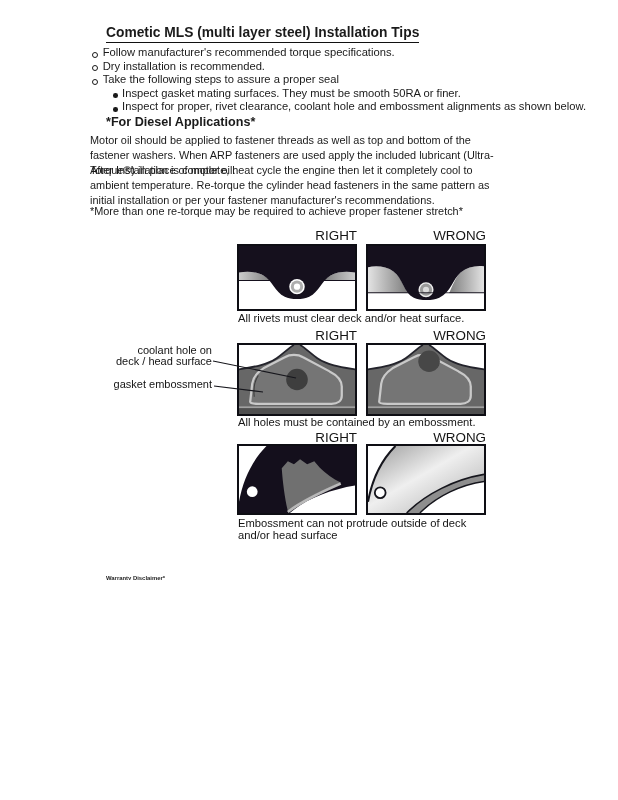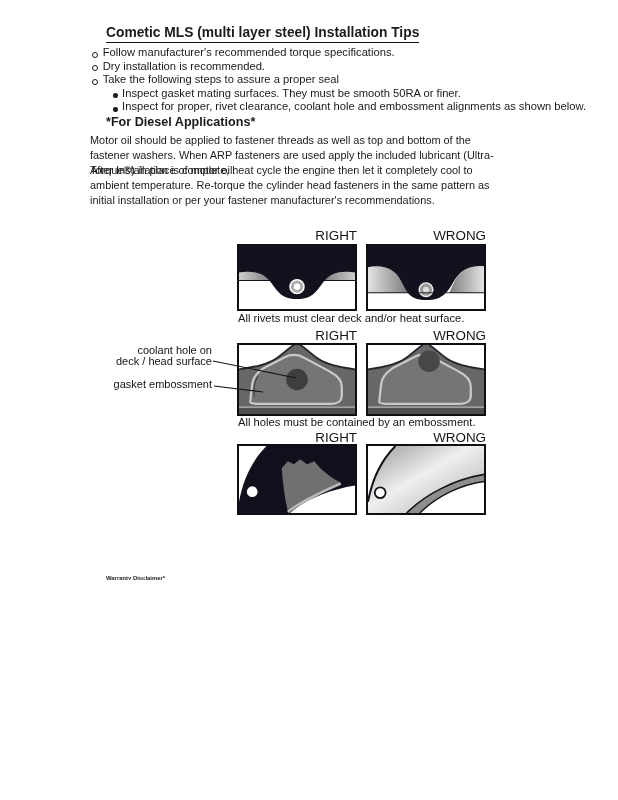--- a/index.html
+++ b/index.html
@@ -52,20 +52,21 @@
       </div>
     <div class="tip l2">
         <span class="b-fill"></span>
         <span>Inspect for proper, rivet clearance, coolant hole and embossment alignments as shown below.</span>
       </div>
   </div>
 
   <div class="abs diesel-h">*For Diesel Applications*</div>
   <div class="abs para" style="top:133px;">Motor oil should be applied to fastener threads as well as top and bottom of the fastener washers. When ARP fasteners are used apply the included lubricant (Ultra-Torque®) in place of motor oil.</div>
   <div class="abs para" style="top:163px;">After Installation is complete, heat cycle the engine then let it completely cool to ambient temperature. Re-torque the cylinder head fasteners in the same pattern as initial installation or per your fastener manufacturer's recommendations.</div>
+  <div class="abs para" style="top:204px;">*More than one re-torque may be required to achieve proper fastener stretch*</div>
 
   <div class="fig-label" style="left:237px;top:228px;">RIGHT</div>
   <div class="fig-label" style="left:366px;top:228px;">WRONG</div>
 
   <div class="fig-box" style="left:237px;top:244px;height:67px;">
     <svg viewBox="0 0 114 62" preserveAspectRatio="none">
       <defs>
         <linearGradient id="g1l" x1="0" y1="0" x2="1" y2="0">
             <stop offset="0" stop-color="#cccccc"></stop>
             <stop offset="1" stop-color="#7d7d7d"></stop>
@@ -168,20 +169,22 @@
       </defs>
       <rect width="114" height="66" fill="#ffffff"></rect>
       <path d="M27,0 L114,0 L114,28 C85,33 57,47 38,66 L0,66 L0,55 C4,33 13,14 27,0 Z" fill="url(#g3)"></path>
       <path d="M27,0 C13,14 4,33 0,55" stroke="#15151c" stroke-width="2" fill="none"></path>
       <path d="M114,28 C85,33 57,47 38,66 L51,66 C68,49 92,38 114,35 Z" fill="#8e8e8e"></path>
       <path d="M114,28 C85,33 57,47 38,66" stroke="#15151c" stroke-width="1.6" fill="none"></path>
       <path d="M114,35 C92,38 68,49 51,66" stroke="#15151c" stroke-width="1.4" fill="none"></path>
       <circle cx="12" cy="46" r="5.3" fill="#ffffff" stroke="#15151c" stroke-width="1.8"></circle>
     </svg>
   </div>
+  <div class="fig-cap" style="top:518px;width:270px;">Embossment can not protrude outside of deck
+and/or head surface</div>
 
   <svg class="overlay">
     <line x1="213" y1="361" x2="296" y2="378" stroke="#16161c" stroke-width="1.1"></line>
     <line x1="214" y1="386" x2="263" y2="392" stroke="#16161c" stroke-width="1.1"></line>
   </svg>
 
   <div class="abs disc">
     <p class="disc-h">Warranty Disclaimer*</p>
     <p>Due to the nature of performance applications, the parts in this catalog are sold without any express warranty or any implied warranty of merchantability or fitness for a particular purpose.  Cometic Gasket Inc., shall not, under any circumstances, be liable for any special, incidental or consequential damages, including, person, party or property, but not limited to, damage, or loss of property or equipment, loss of profits or revenue, cost of purchased or replacement goods, or claims of customers of the purchase, which may arise and/or result from sale, installation or use of these parts.  Installation of these parts could adversely affect the motor manufacturers warranty coverage.</p>
     <p>VENUE-The agreed upon venue, in the event of dispute whatsoever between the parties, whether instituted by either party, including, but not limited to, contract terms, payment terms, delivery, type, defects, sufficiency of product, shall be the Court of Common Pleas, Lake County, Ohio or the Painesville Municipal Court, Lake County, Ohio, depending on the amount in controversy.

